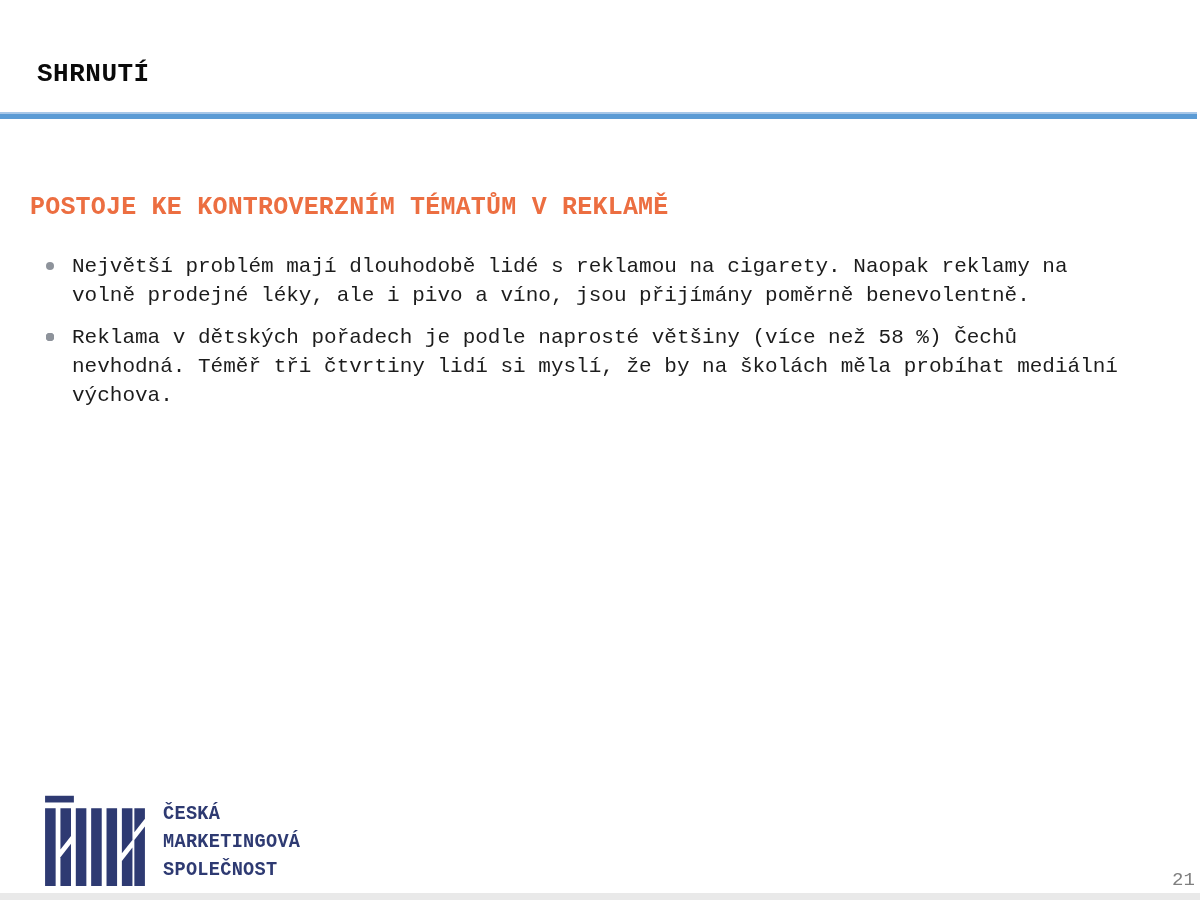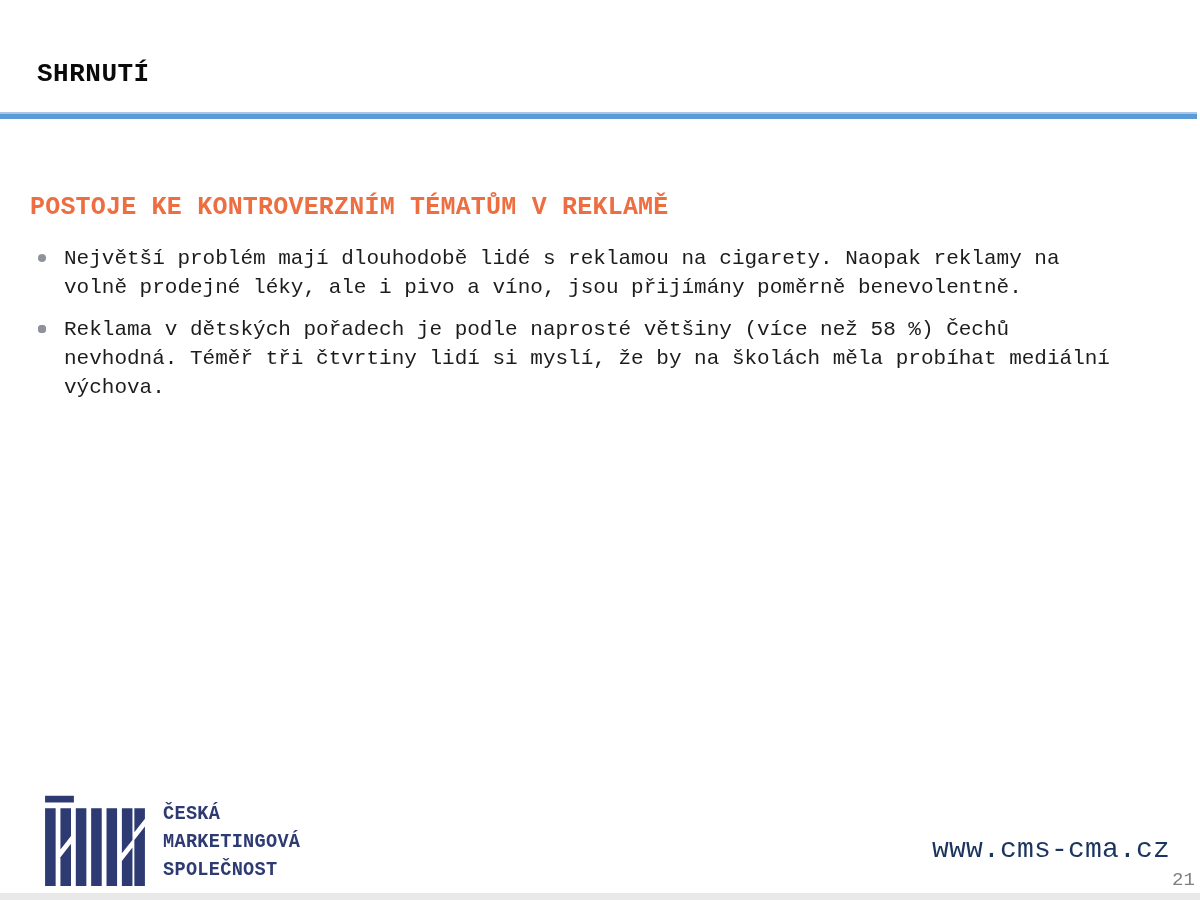--- a/index.html
+++ b/index.html
@@ -28,21 +28,21 @@
   .rule{position:absolute;left:0;top:112px;width:1197px;}
   .rule-light{height:2px;background:var(--accent-blue-light);}
   .rule-main{height:5px;background:var(--accent-blue);}
   .section-heading{
     position:absolute;left:30px;top:172px;
     font-size:25px;font-weight:bold;color:var(--heading-orange);
     letter-spacing:0.2px;
   }
   .bullet-list{
     position:absolute;left:36px;top:244px;width:1078px;
-    list-style:none;margin:0;padding:0;
+    list-style:none;margin:8px;padding:0;
   }
   .bullet-list li{
     position:relative;
     padding-left:28px;
     margin-bottom:13px;
     font-size:21px;line-height:29px;
     color:var(--body-ink);
   }
   .bullet-dot{
     position:absolute;left:2px;top:10px;
@@ -122,17 +122,16 @@
       <polygon points="93,52 104,38 104,100 93,100"></polygon>
     </svg>
   </div>
 
   <div class="logo-text">
     <div>ČESKÁ</div>
     <div>MARKETINGOVÁ</div>
     <div>SPOLEČNOST</div>
   </div>
 
-  <a class="website" href="#">www.cms-cma.cz</a>
 
   <div class="page-number">21</div>
 
 </div>
 
 </body></html>

